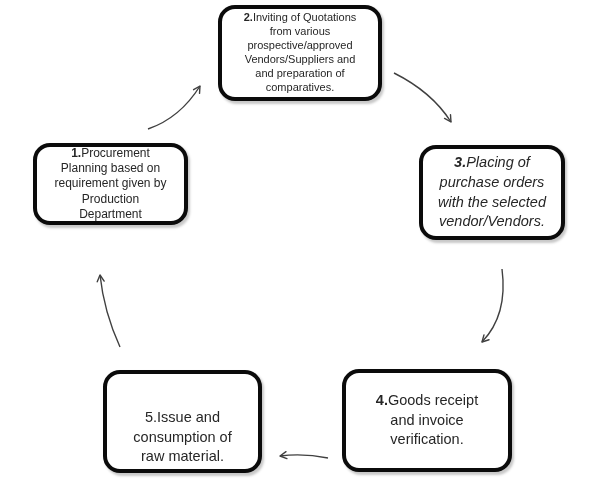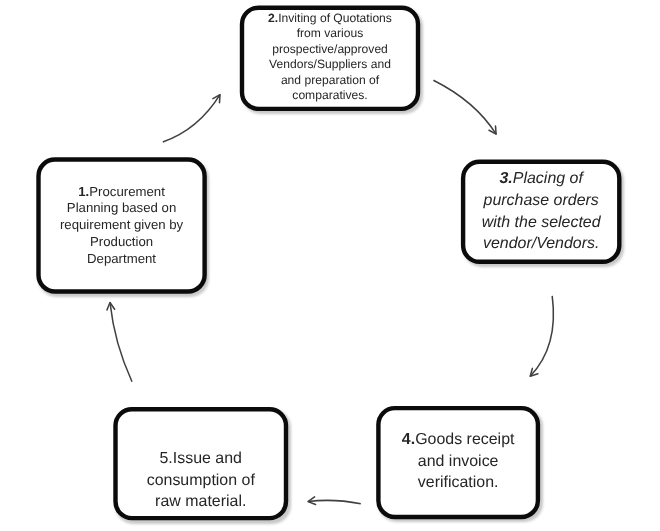--- a/index.html
+++ b/index.html
@@ -29,25 +29,25 @@
   }
   .box-text {
     white-space: pre-line;
     text-align: center;
     color: #262626;
     padding: 2px 4px;
   }
   .prefix-bold { font-weight: bold; }
   #box-step2 { left: 218px; top: 5px;   width: 164px; height: 96px;  }
   #box-step2 .box-text { font-size: 11px;   line-height: 1.26; }
-  #box-step1 { left: 33px;  top: 143px; width: 155px; height: 124px; }
+  #box-step1 { left: 33px;  top: 143px; width: 155px; height: 82px; }
   #box-step1 .box-text { font-size: 12px;   line-height: 1.28; }
   #box-step3 { left: 419px; top: 145px; width: 146px; height: 95px; font-style: italic;  }
   #box-step3 .box-text { font-size: 14.5px; line-height: 1.35; }
-  #box-step4 { left: 342px; top: 369px; width: 149px; height: 103px; }
+  #box-step4 { left: 342px; top: 369px; width: 170px; height: 103px; }
   #box-step4 .box-text { font-size: 14.5px; line-height: 1.35; }
   #box-step5 { left: 103px; top: 370px; width: 159px; height: 103px; align-items: flex-end; }
   #box-step5 .box-text { font-size: 14.5px; line-height: 1.35; }
 </style>
 </head>
 <body>
 
 <div class="canvas">
 
   <svg class="arrow-layer" viewBox="0 0 600 483" xmlns="http://www.w3.org/2000/svg">

